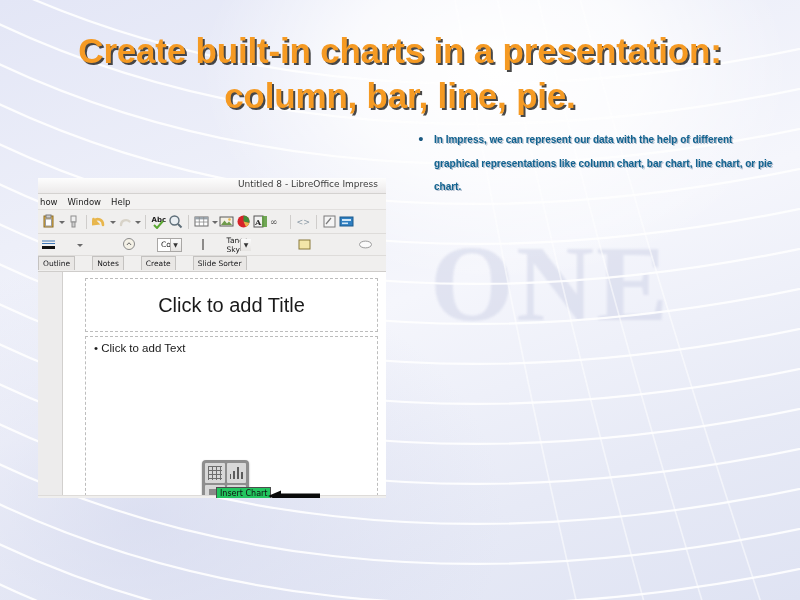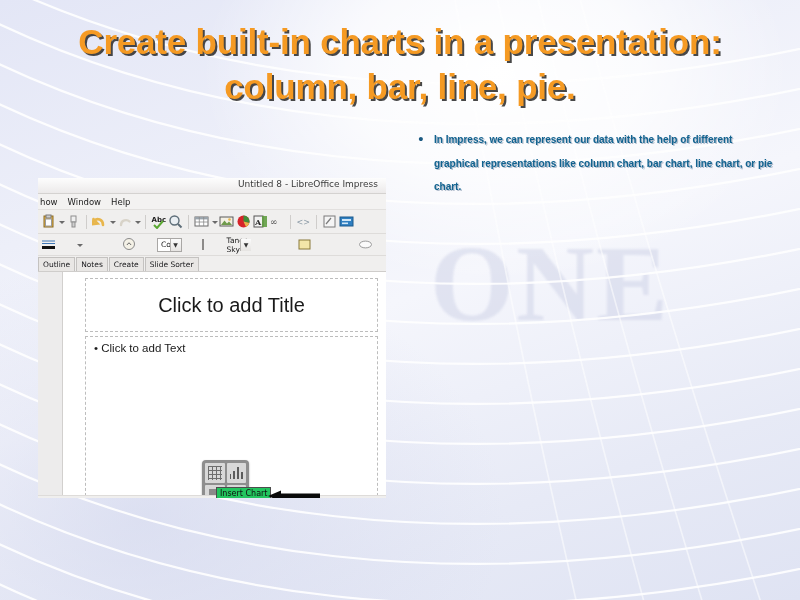--- a/index.html
+++ b/index.html
@@ -26,21 +26,21 @@
     font-size:108px;font-weight:bold;letter-spacing:2px;
     font-family:"Liberation Serif", serif;
     line-height:0.82;
     filter:blur(1.2px);
     user-select:none;
   }
   .bg-lines{position:absolute;inset:-40px;}
   .bg-lines svg{width:100%;height:100%;display:block;}
   
   #title{
-    position:absolute;left:40px;top:20px;width:720px;
+    position:absolute;left:40px;top:29px;width:720px;
     text-align:center;
     font-size:35px;font-weight:bold;line-height:1.28;
     color:#F59A23;
     text-shadow:2px 2px 0 rgba(40,40,40,0.85);
     letter-spacing:-0.2px;
   }
   
   #body-block{
     position:absolute;left:408px;top:128px;width:365px;
   }
@@ -101,21 +101,21 @@
   }
   .combo .cb-btn{
     position:absolute;right:0;top:0;bottom:0;width:10px;
     background:linear-gradient(#fbfbfb,#e6e4e2);border-left:1px solid #b5b3b1;
     display:flex;align-items:center;justify-content:center;
     font-size:6px;color:#333;
   }
   .swatch{width:22px;height:9px;border:1px solid #8d8b89;}
   .tabbar{
     height:15px;background:#f0efee;border-bottom:1px solid #cfcdcb;
-    display:flex;align-items:center;padding-left:0px;
+    display:flex;align-items:flex-start;padding-left:0px;gap:16px;
   }
   .tab{
     font-size:7.5px;color:#17171a;padding:1px 4px 1px 4px;
     border:1px solid #c4c2c0;border-bottom:none;background:#e9e7e5;
     margin-right:1px;line-height:11px;
   }
   .workspace{
     position:relative;height:calc(100% - 90px);background:#ffffff;display:flex;
   }
   .slidepanel{

